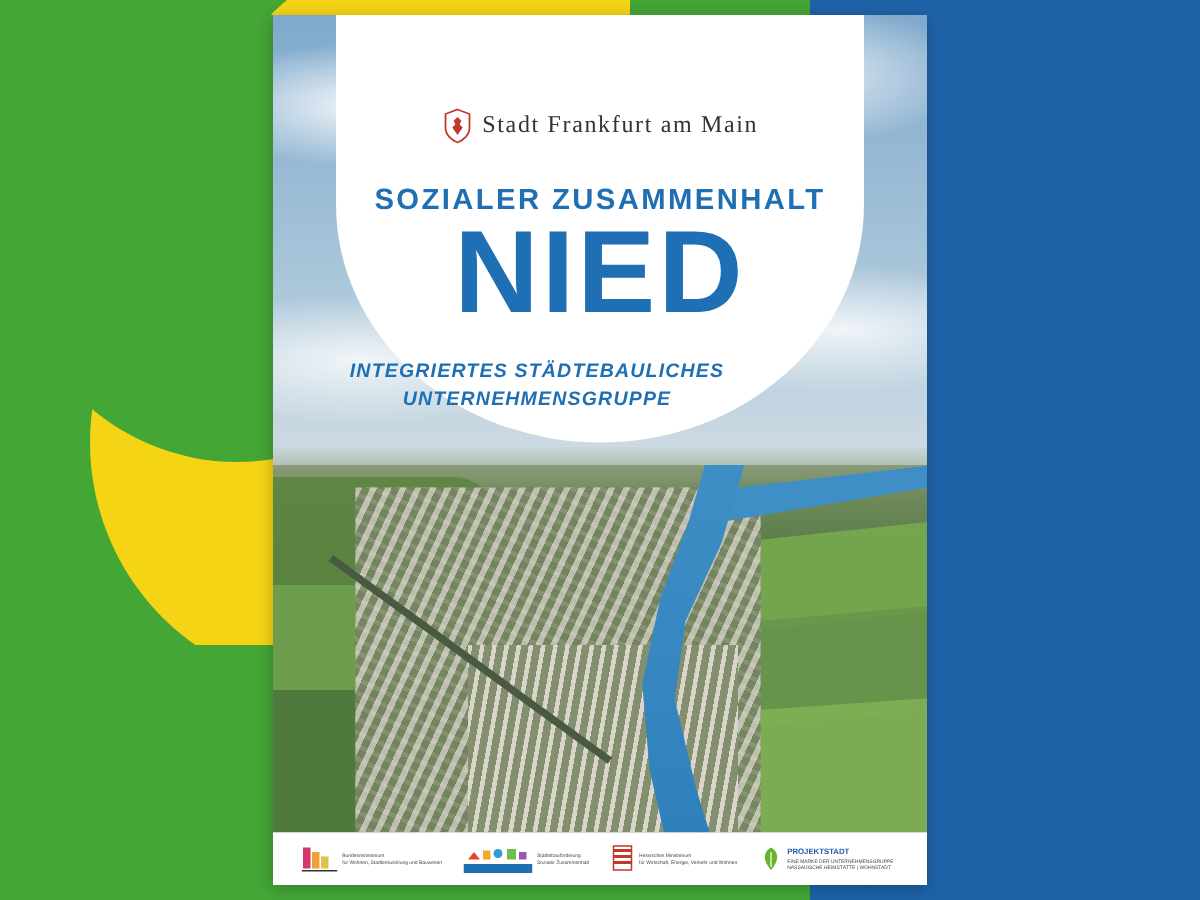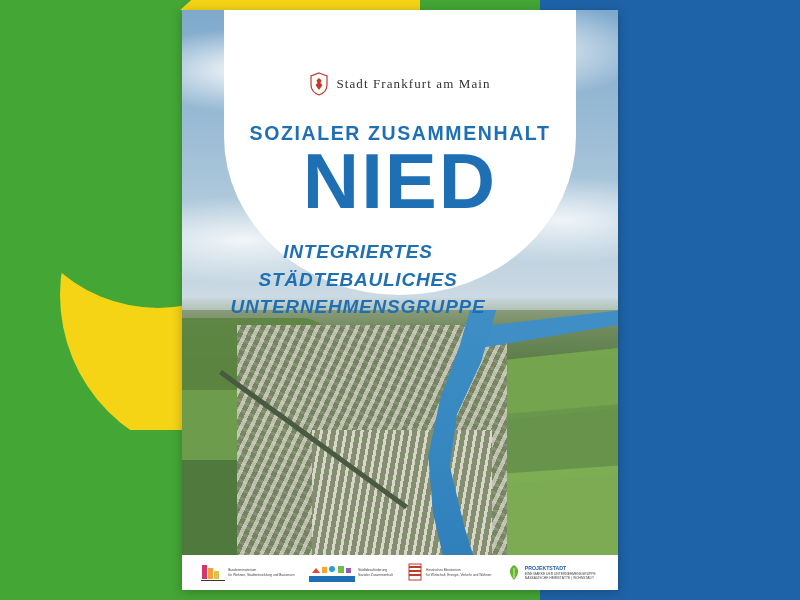--- a/index.html
+++ b/index.html
@@ -201,21 +201,21 @@
     display: flex;
     align-items: center;
     justify-content: center;
     gap: 7px;
   }
   .crest {
     width: 20px; height: 24px;
   }
   .crest-text {
     font-family: "Liberation Serif", serif;
-    font-size: 13px;
+    font-size: 16px;
     letter-spacing: 1.1px;
     color: #333;
     white-space: nowrap;
   }
 
   .kicker {
     position: absolute;
     left: 0; top: 112px;
     width: 436px;
     text-align: center;
@@ -236,21 +236,21 @@
     line-height: 1;
   }
   .subtitle {
     position: absolute;
     left: 0; top: 228px;
     width: 352px;
     text-align: center;
     color: #1f6fb4;
     font-style: italic;
     font-weight: bold;
-    font-size: 19px;
+    font-size: 13px;
     letter-spacing: 0.8px;
     line-height: 1.45;
   }
 
   
   .logobar {
     position: absolute;
     left: 0; bottom: 0;
     width: 436px;
     height: 35px;

